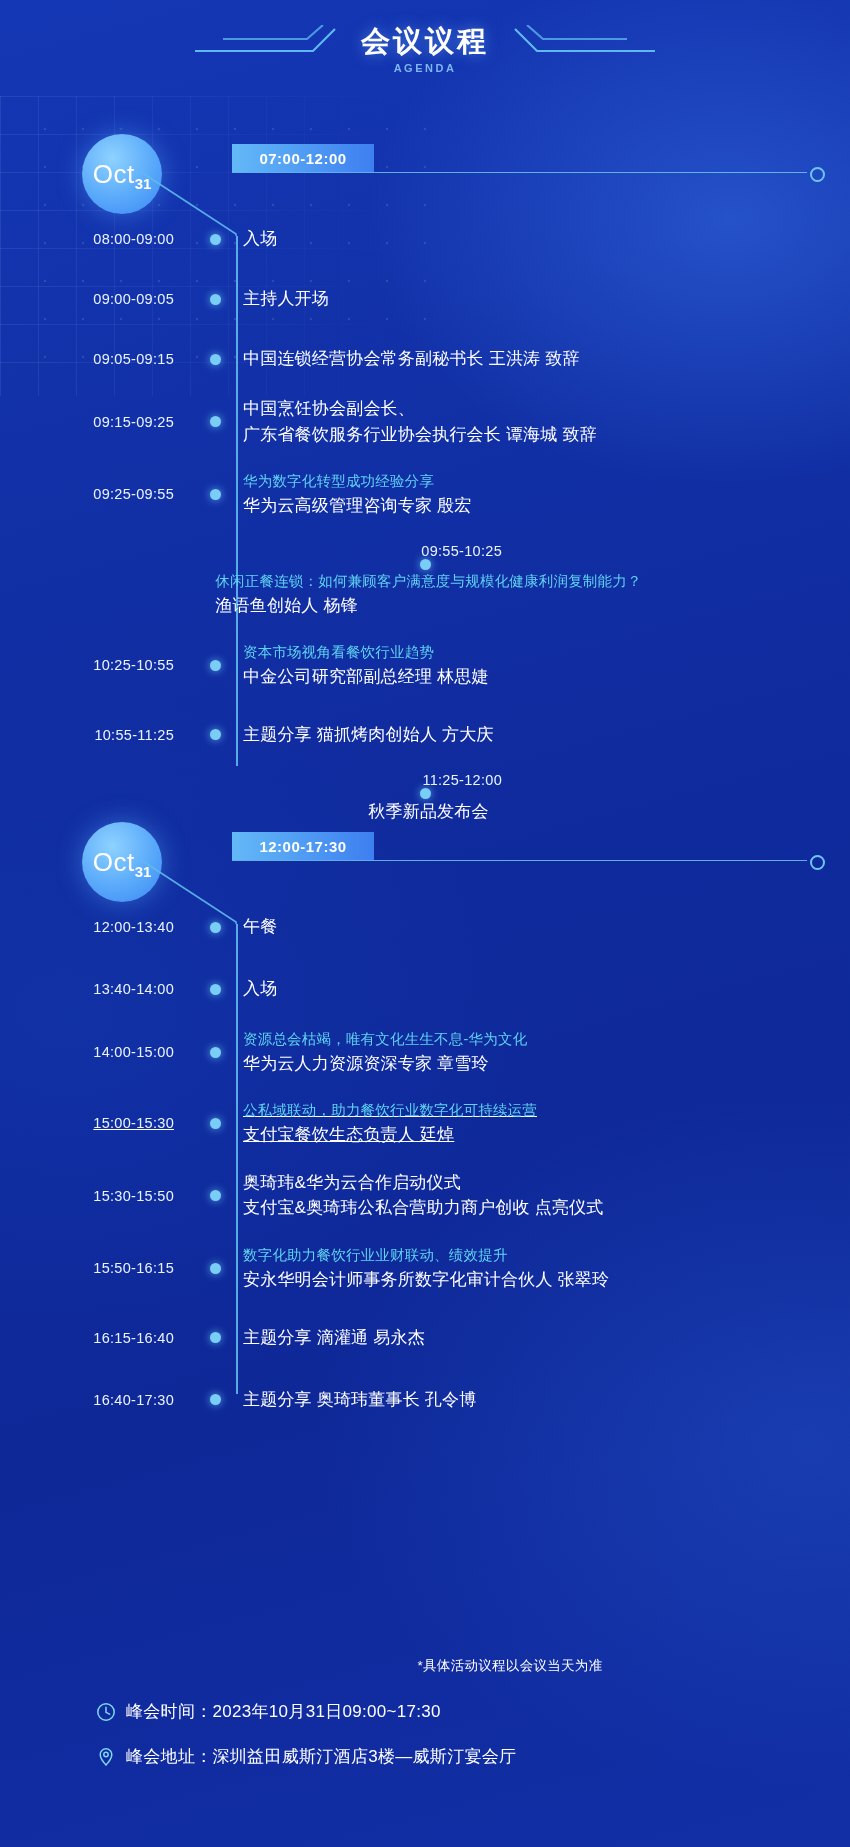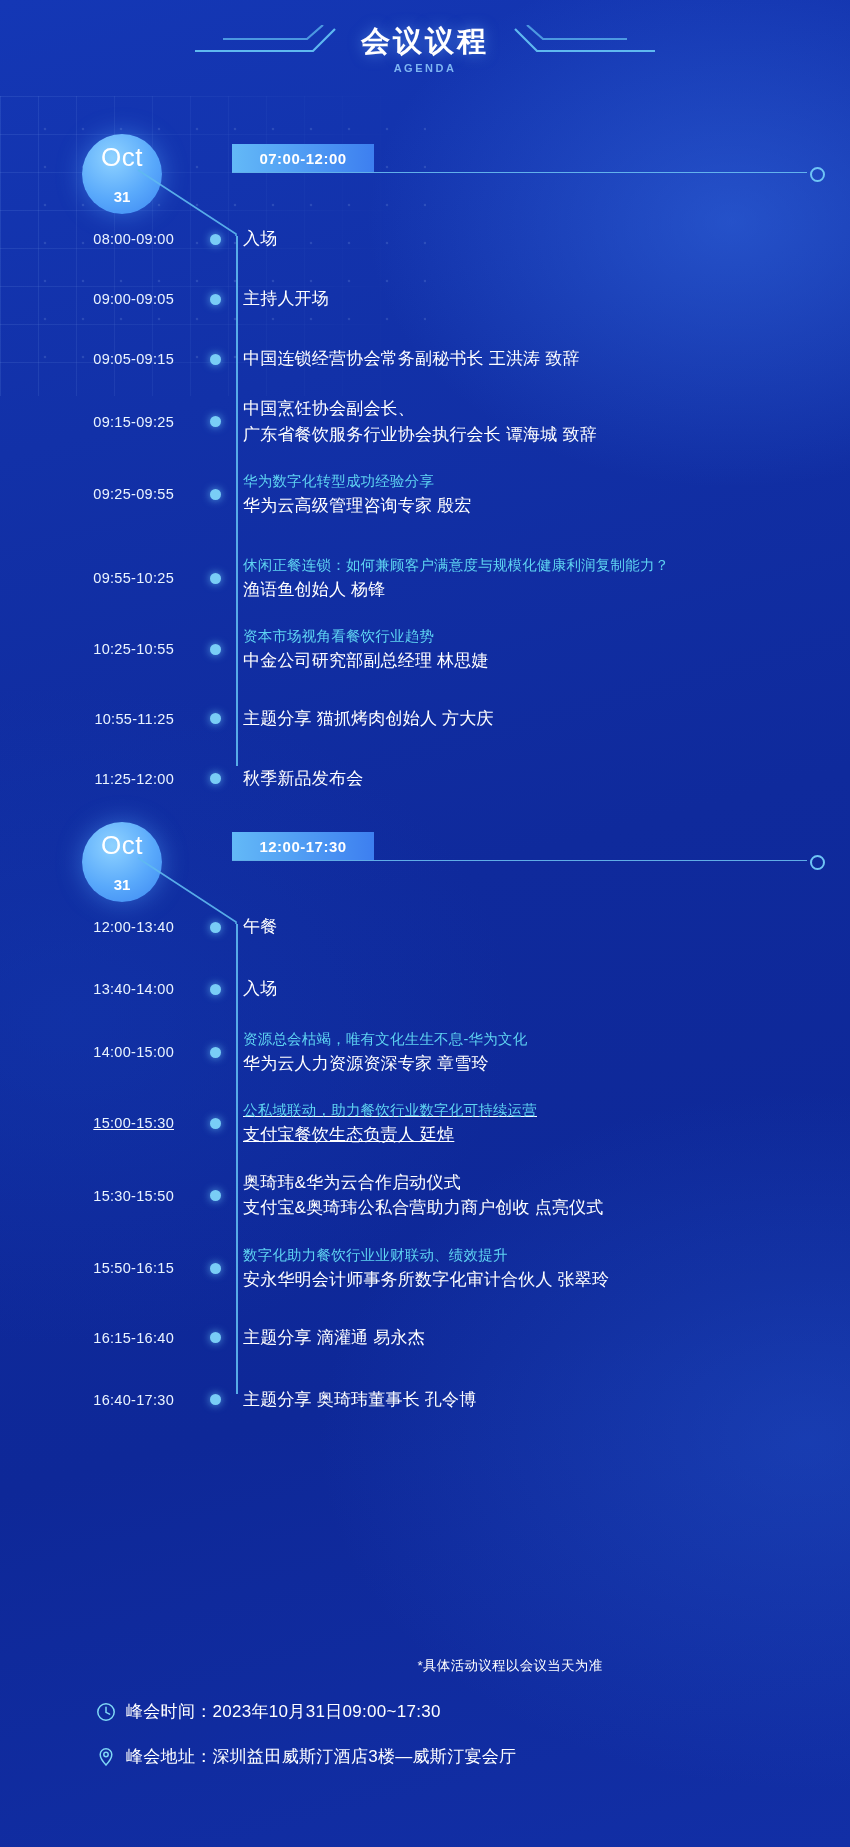--- a/index.html
+++ b/index.html
@@ -53,21 +53,21 @@
 
   
   .session{position:absolute;left:0;right:0;}
   .s1{top:128px;}
   .s2{top:816px;}
 
   .badge{
     position:absolute;left:82px;top:6px;width:80px;height:80px;border-radius:50%;
     background:radial-gradient(circle at 38% 30%,#8ed2ff 0%,#59a9fb 55%,#3b86f2 100%);
     box-shadow:0 0 26px rgba(90,170,255,.45);
-    display:flex;flex-direction:column;align-items:center;justify-content:center;
+    display:flex;flex-direction:row;align-items:center;justify-content:center;
     line-height:1;
   }
   .badge .m{font-size:26px;color:#ffffff;letter-spacing:.5px;}
   .badge .d{font-size:15px;color:#ffffff;margin-top:19px;font-weight:bold;}
 
   .timeband{
     position:absolute;left:232px;top:16px;width:142px;height:28px;
     background:linear-gradient(to right,#63b9f7 0%,#3d7ff0 100%);
     display:flex;align-items:center;justify-content:center;
     font-size:15px;font-weight:bold;color:#ffffff;letter-spacing:.5px;
@@ -201,21 +201,21 @@
         <div class="row" style="margin-top: 22px;">
           <div class="time">09:25-09:55</div>
           <div class="dotwrap">
             <span class="dot"></span>
           </div>
           <div class="body">
             <div class="sub">华为数字化转型成功经验分享</div>
             <div class="main">华为云高级管理咨询专家 殷宏</div>
           </div>
         </div>
-        <div class="row" style="margin-top: 35px;">
+        <div class="row" style="margin-top: 24px; flex-direction: column;">
           <div class="time">09:55-10:25</div>
           <div class="dotwrap">
             <span class="dot"></span>
           </div>
           <div class="body">
             <div class="sub">休闲正餐连锁：如何兼顾客户满意度与规模化健康利润复制能力？</div>
             <div class="main">渔语鱼创始人 杨锋</div>
           </div>
         </div>
         <div class="row" style="margin-top: 22px;">
@@ -230,21 +230,21 @@
         </div>
         <div class="row" style="margin-top: 22px;">
           <div class="time">10:55-11:25</div>
           <div class="dotwrap">
             <span class="dot"></span>
           </div>
           <div class="body">
             <div class="main">主题分享 猫抓烤肉创始人 方大庆</div>
           </div>
         </div>
-        <div class="row" style="margin-top: 14px;">
+        <div class="row" style="margin-top: 14px; flex-direction: column;">
           <div class="time">11:25-12:00</div>
           <div class="dotwrap">
             <span class="dot"></span>
           </div>
           <div class="body">
             <div class="main">秋季新品发布会</div>
           </div>
         </div>
       </div>
   </div>

